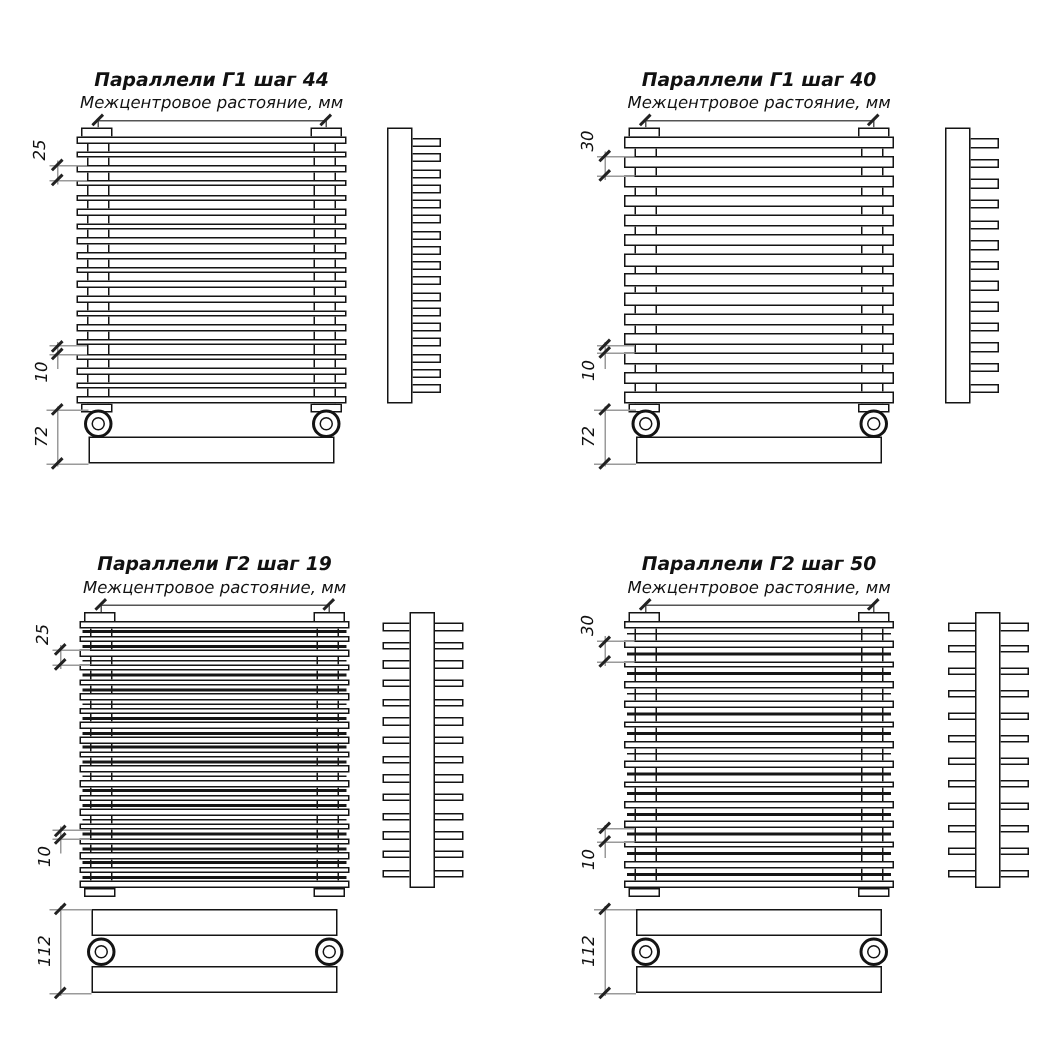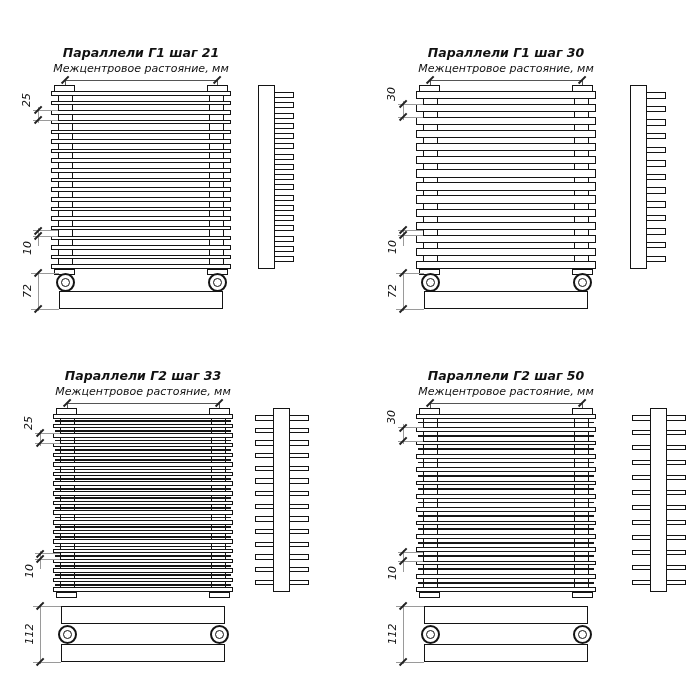--- a/index.html
+++ b/index.html
@@ -14,21 +14,21 @@
   .dimtxt{font-size:11px;line-height:16px;transform:rotate(-90deg);}
   .ln{position:absolute;}
   .tick{position:absolute;width:10px;height:1.6px;background:#222;transform:rotate(-45deg);}
   .circle{position:absolute;box-sizing:border-box;border-radius:50%;background:#fff;}
 </style>
 </head>
 <body>
 
 <div id="canvas">
     <div class="abs" style="left: 0px; top: 0px;">
-      <div class="txt title" style="left: 31px; top: 45px; width: 220px; height: 16px;">Параллели Г1 шаг 21</div>
+      <div class="txt title" style="left: 31px; top: 45px; width: 220px; height: 16px;">Параллели Г1 шаг 44</div>
       <div class="txt subtitle" style="left: 26px; top: 62px; width: 230px; height: 16px;">Межцентровое растояние, мм</div>
       <div class="ln" style="left: 65px; top: 80px; width: 152px; height: 1px; background: rgb(85, 85, 85);"></div>
       <div class="ln" style="left: 65px; top: 80px; width: 1px; height: 5px; background: rgb(85, 85, 85);"></div>
       <div class="ln" style="left: 217px; top: 80px; width: 1px; height: 5px; background: rgb(85, 85, 85);"></div>
       <div class="tick" style="left: 60px; top: 79.2px; background: rgb(34, 34, 34);"></div>
       <div class="tick" style="left: 212px; top: 79.2px; background: rgb(34, 34, 34);"></div>
       <div class="abs">
         <div class="outline" style="left: 58px; top: 90px; width: 15px; height: 180px;"></div>
         <div class="outline" style="left: 209px; top: 90px; width: 15px; height: 180px;"></div>
         <div class="outline" style="left: 54px; top: 85px; width: 21px; height: 6.5px;"></div>
@@ -95,21 +95,21 @@
       <div class="tick" style="left: 33px; top: 119.1px; background: rgb(34, 34, 34);"></div>
       <div class="txt dimtxt" style="left: 7px; top: 92.2667px; width: 40px; height: 16px;">25</div>
       <div class="ln" style="left: 33px; top: 230.467px; width: 25px; height: 1px; background: rgb(154, 154, 154);"></div>
       <div class="ln" style="left: 33px; top: 235.5px; width: 25px; height: 1px; background: rgb(154, 154, 154);"></div>
       <div class="ln" style="left: 38px; top: 228.467px; width: 1px; height: 18.0333px; background: rgb(154, 154, 154);"></div>
       <div class="tick" style="left: 33px; top: 229.667px; background: rgb(34, 34, 34);"></div>
       <div class="tick" style="left: 33px; top: 234.7px; background: rgb(34, 34, 34);"></div>
       <div class="txt dimtxt" style="left: 8px; top: 239.5px; width: 40px; height: 16px;">10</div>
     </div>
     <div class="abs" style="left: 0px; top: 0px;">
-      <div class="txt title" style="left: 396px; top: 45px; width: 220px; height: 16px;">Параллели Г1 шаг 30</div>
+      <div class="txt title" style="left: 396px; top: 45px; width: 220px; height: 16px;">Параллели Г1 шаг 40</div>
       <div class="txt subtitle" style="left: 391px; top: 62px; width: 230px; height: 16px;">Межцентровое растояние, мм</div>
       <div class="ln" style="left: 430px; top: 80px; width: 152px; height: 1px; background: rgb(85, 85, 85);"></div>
       <div class="ln" style="left: 430px; top: 80px; width: 1px; height: 5px; background: rgb(85, 85, 85);"></div>
       <div class="ln" style="left: 582px; top: 80px; width: 1px; height: 5px; background: rgb(85, 85, 85);"></div>
       <div class="tick" style="left: 425px; top: 79.2px; background: rgb(34, 34, 34);"></div>
       <div class="tick" style="left: 577px; top: 79.2px; background: rgb(34, 34, 34);"></div>
       <div class="abs">
         <div class="outline" style="left: 423px; top: 90px; width: 15px; height: 180px;"></div>
         <div class="outline" style="left: 574px; top: 90px; width: 15px; height: 180px;"></div>
         <div class="outline" style="left: 419px; top: 85px; width: 21px; height: 6.5px;"></div>
@@ -167,21 +167,21 @@
       <div class="tick" style="left: 398px; top: 116.323px; background: rgb(34, 34, 34);"></div>
       <div class="txt dimtxt" style="left: 372px; top: 86.0615px; width: 40px; height: 16px;">30</div>
       <div class="ln" style="left: 398px; top: 229.815px; width: 25px; height: 1px; background: rgb(154, 154, 154);"></div>
       <div class="ln" style="left: 398px; top: 234.677px; width: 25px; height: 1px; background: rgb(154, 154, 154);"></div>
       <div class="ln" style="left: 403px; top: 227.815px; width: 1px; height: 17.8615px; background: rgb(154, 154, 154);"></div>
       <div class="tick" style="left: 398px; top: 229.015px; background: rgb(34, 34, 34);"></div>
       <div class="tick" style="left: 398px; top: 233.877px; background: rgb(34, 34, 34);"></div>
       <div class="txt dimtxt" style="left: 373px; top: 238.677px; width: 40px; height: 16px;">10</div>
     </div>
     <div class="abs" style="left: 0px; top: 0px;">
-      <div class="txt title" style="left: 33px; top: 368px; width: 220px; height: 16px;">Параллели Г2 шаг 33</div>
+      <div class="txt title" style="left: 33px; top: 368px; width: 220px; height: 16px;">Параллели Г2 шаг 19</div>
       <div class="txt subtitle" style="left: 28px; top: 385px; width: 230px; height: 16px;">Межцентровое растояние, мм</div>
       <div class="ln" style="left: 67px; top: 403px; width: 152px; height: 1px; background: rgb(85, 85, 85);"></div>
       <div class="ln" style="left: 67px; top: 403px; width: 1px; height: 5px; background: rgb(85, 85, 85);"></div>
       <div class="ln" style="left: 219px; top: 403px; width: 1px; height: 5px; background: rgb(85, 85, 85);"></div>
       <div class="tick" style="left: 62px; top: 402.2px; background: rgb(34, 34, 34);"></div>
       <div class="tick" style="left: 214px; top: 402.2px; background: rgb(34, 34, 34);"></div>
       <div class="abs">
         <div class="outline" style="left: 60px; top: 413px; width: 15px; height: 180px;"></div>
         <div class="outline" style="left: 211px; top: 413px; width: 15px; height: 180px;"></div>
         <div class="outline" style="left: 56px; top: 408px; width: 21px; height: 6.5px;"></div>

